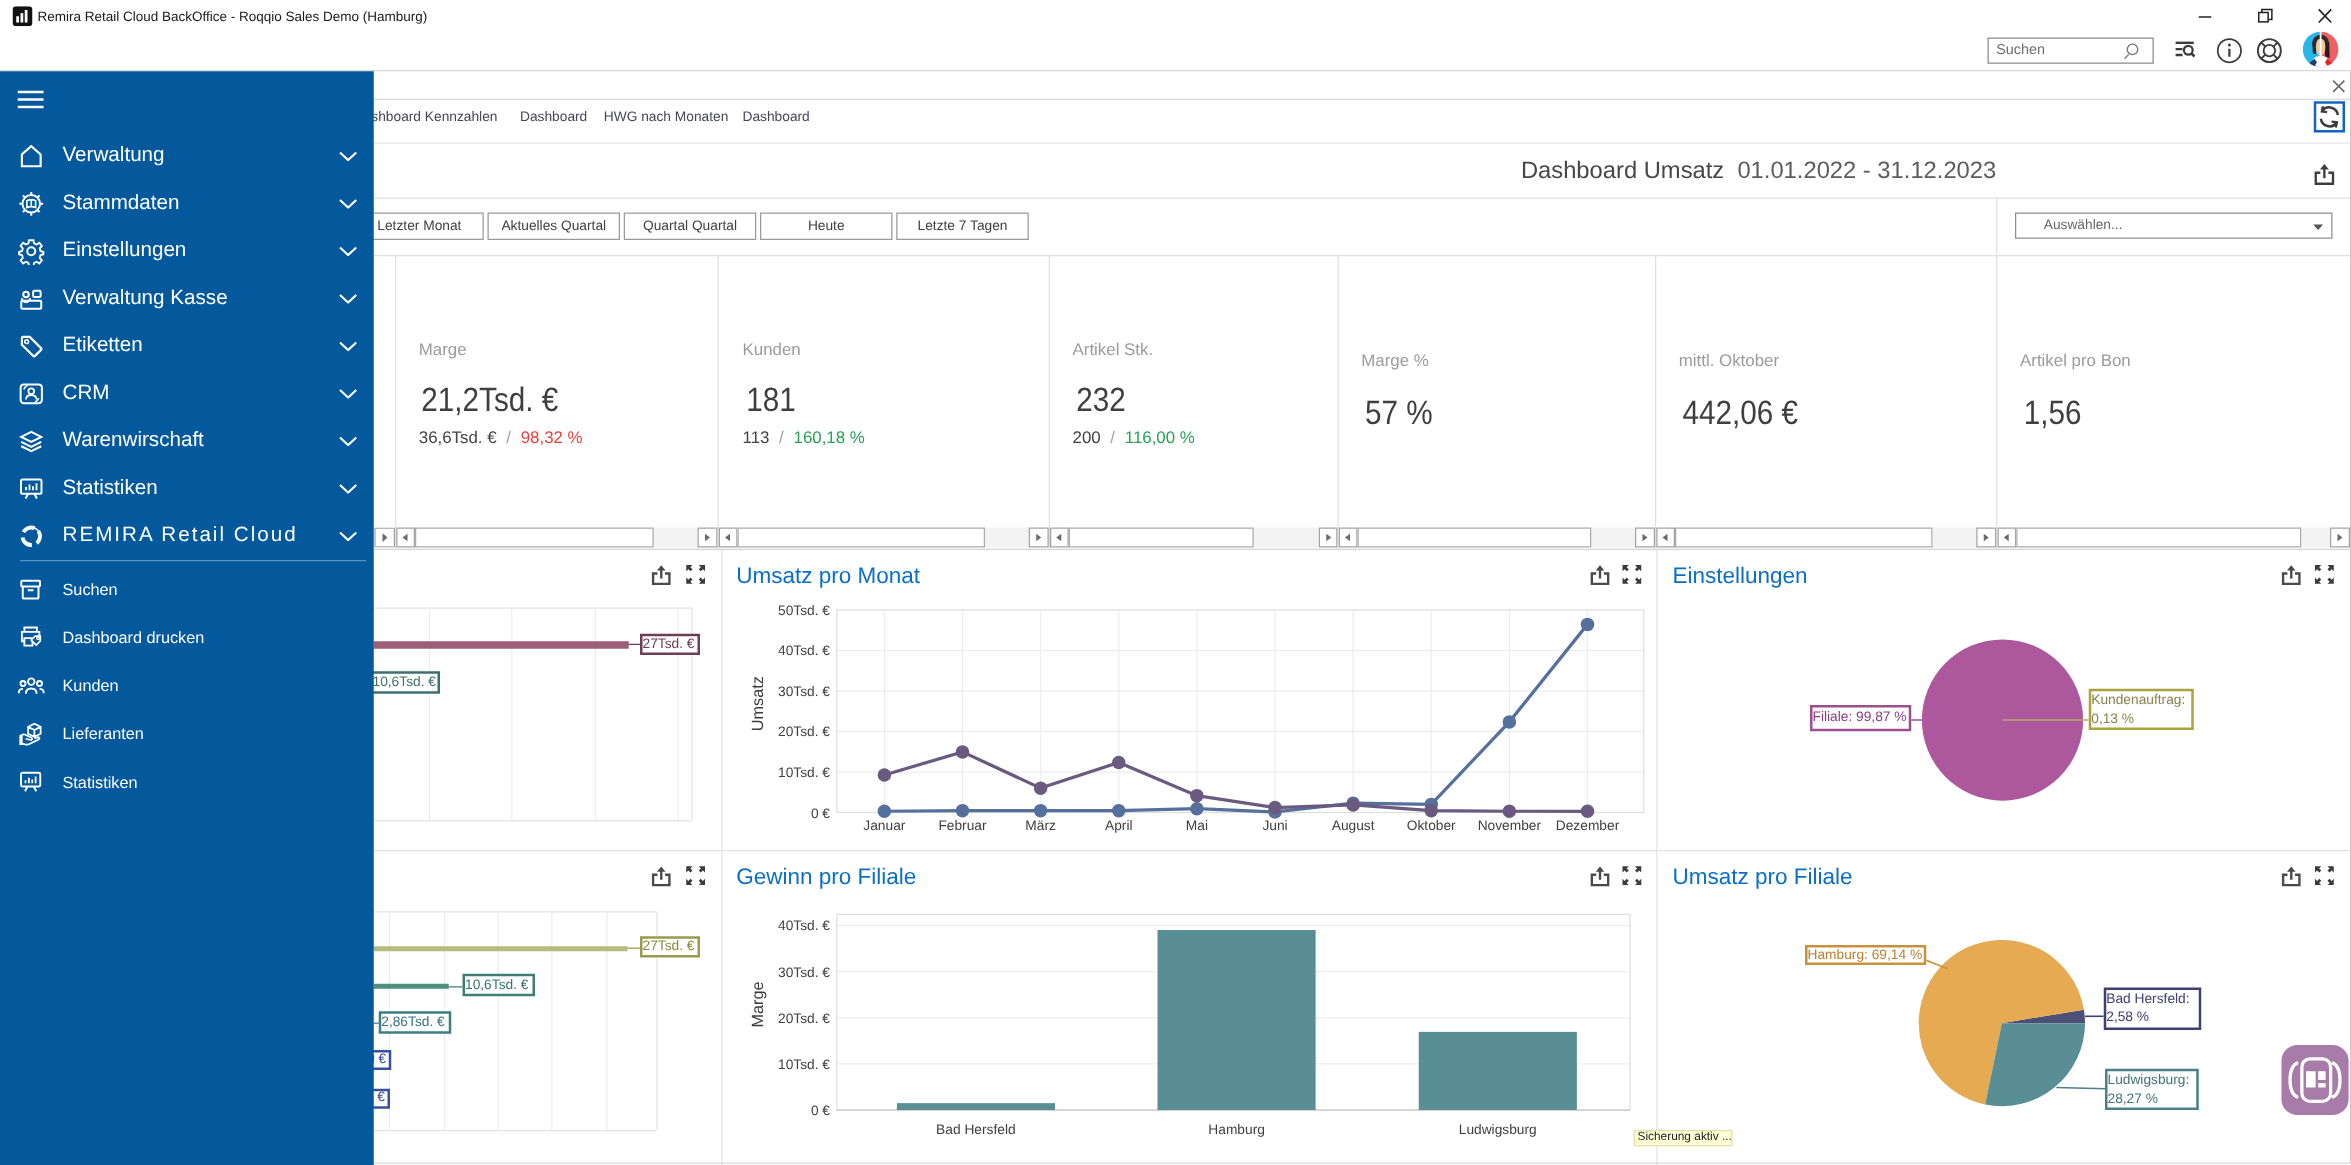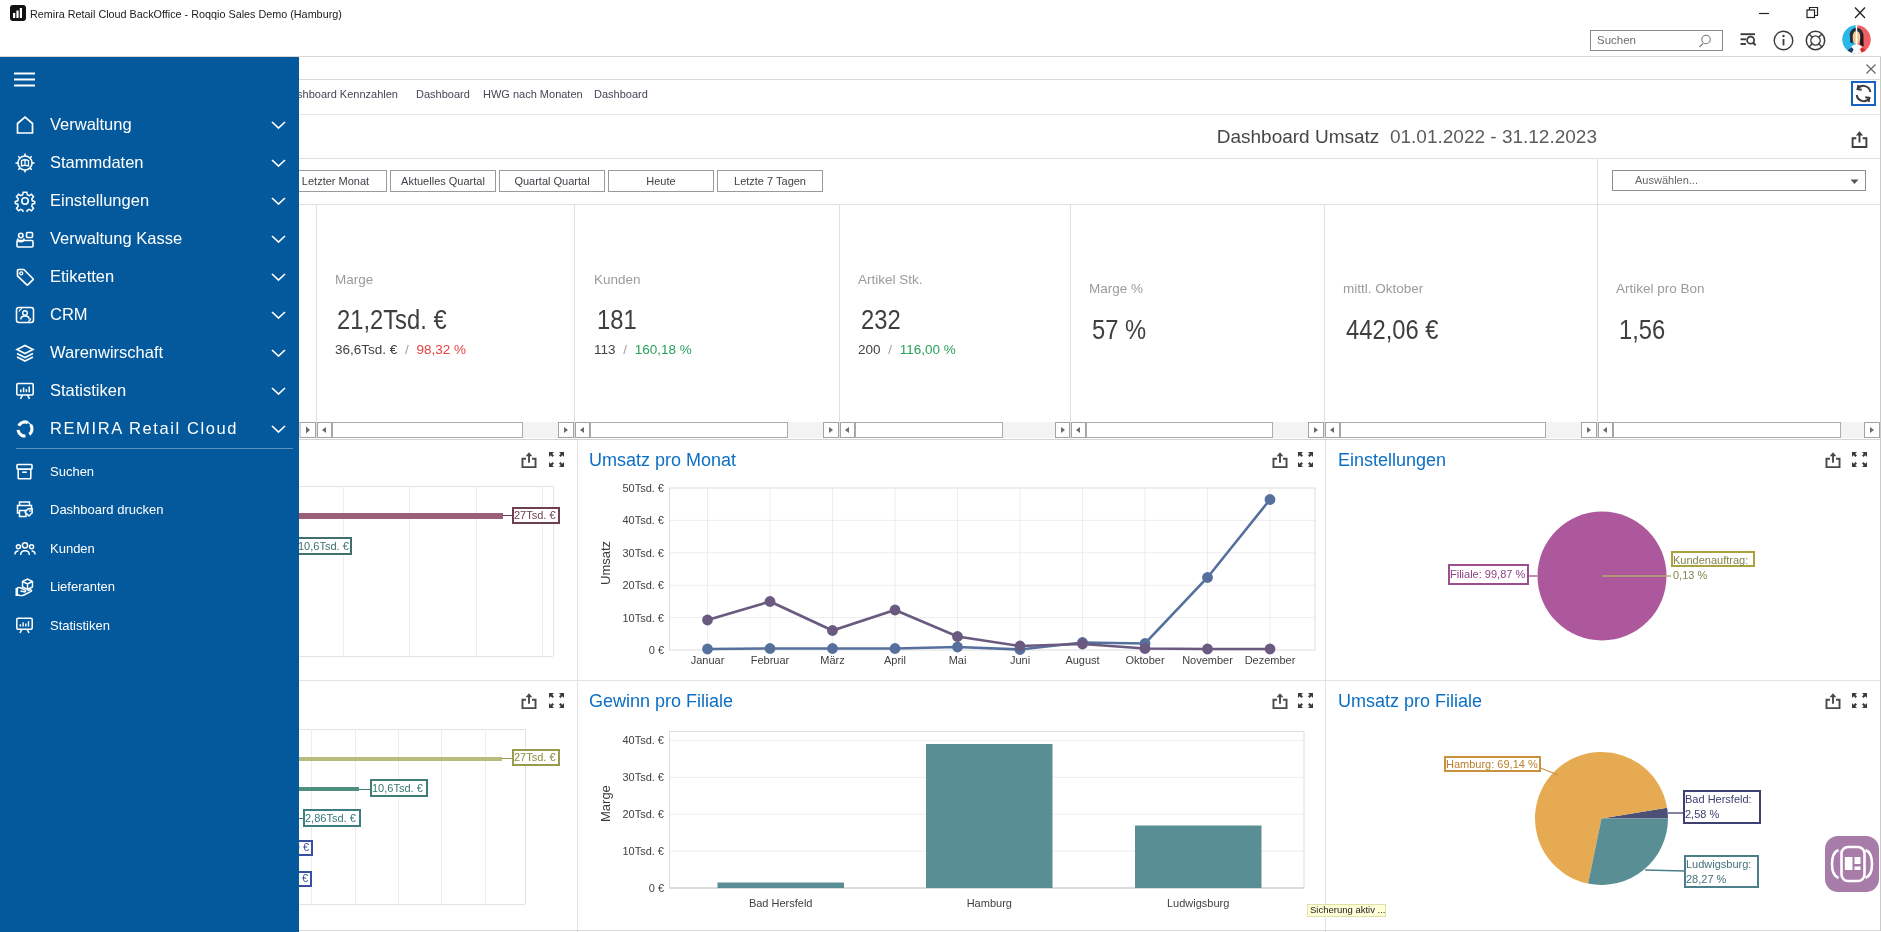--- a/index.html
+++ b/index.html
@@ -307,21 +307,21 @@
           <path d="M1 11 v5 h5 l-1.7-1.7L6 12.6 4.4 11 2.7 12.7z"></path>
           <path d="M16 11 v5 h-5 l1.7-1.7L11 12.6 12.6 11 14.3 12.7z"></path>
         </g>
       </svg>
   <svg class="a" style="left:1325px;top:440px" width="556" height="240" viewBox="0 0 556 240">
     <circle cx="277" cy="136" r="64.5" fill="#ad589d"></circle>
     <line x1="204" y1="136" x2="212.5" y2="136" stroke="#9c4f8f" stroke-width="1.3"></line>
     <line x1="277" y1="136" x2="346" y2="136" stroke="#b3ac68" stroke-width="1.3"></line>
   </svg>
   <div class="lblbox" style="left:1448px;top:564px;width:81px;height:21px;border:2px solid #9c4f8f;color:#8d3f82;line-height:17px">Filiale: 99,87 %</div>
-  <div class="lblbox" style="left:1671px;top:551px;width:84px;height:16px;border:2px solid #a9a23e;color:#84844c;line-height:14.5px">Kundenauftrag:<br>0,13 %</div>
+  <div class="lblbox" style="left:1671px;top:551px;width:84px;height:33px;border:2px solid #a9a23e;color:#84844c;line-height:14.5px">Kundenauftrag:<br>0,13 %</div>
 
   <svg class="a" style="left:520px;top:692px" width="18" height="18" viewBox="0 0 19 19">
         <path d="M6.3 8.2 H2.6 V17 H16.4 V8.2 H12.7" fill="none" stroke="#4a4a4a" stroke-width="2"></path>
         <line x1="9.5" y1="4.5" x2="9.5" y2="12.5" stroke="#4a4a4a" stroke-width="2"></line>
         <path d="M5.9 5.6 L9.5 1.2 L13.1 5.6 z" fill="#4a4a4a"></path>
       </svg>
   <svg class="a" style="left:548px;top:692px" width="17" height="17" viewBox="0 0 17 17">
         <g fill="#3c3c3c">
           <path d="M1 6 V1 h5 l-1.7 1.7 L6 4.4 4.4 6 2.7 4.3z"></path>
           <path d="M16 6 V1 h-5 l1.7 1.7 L11 4.4 12.6 6 14.3 4.3z"></path>

